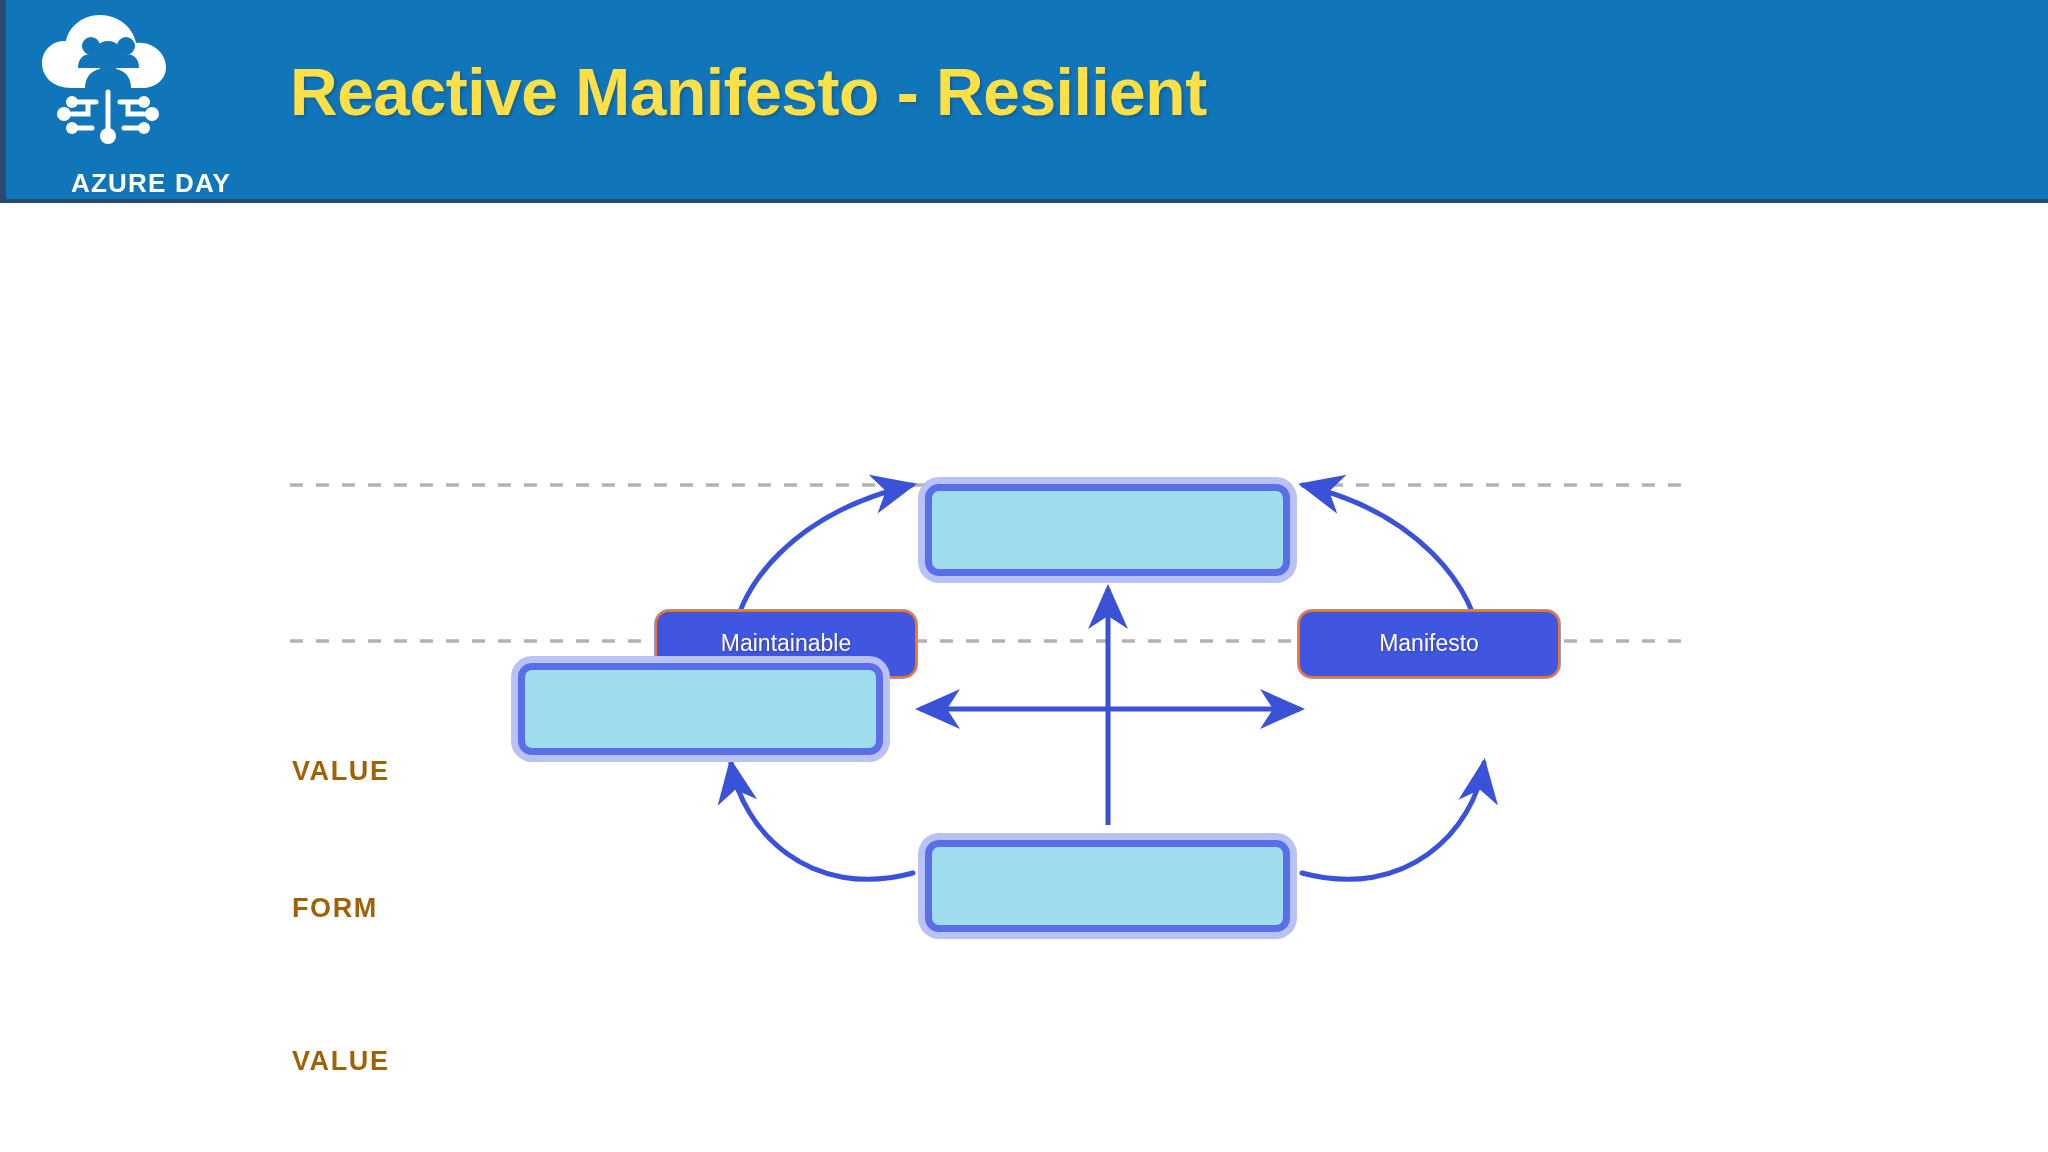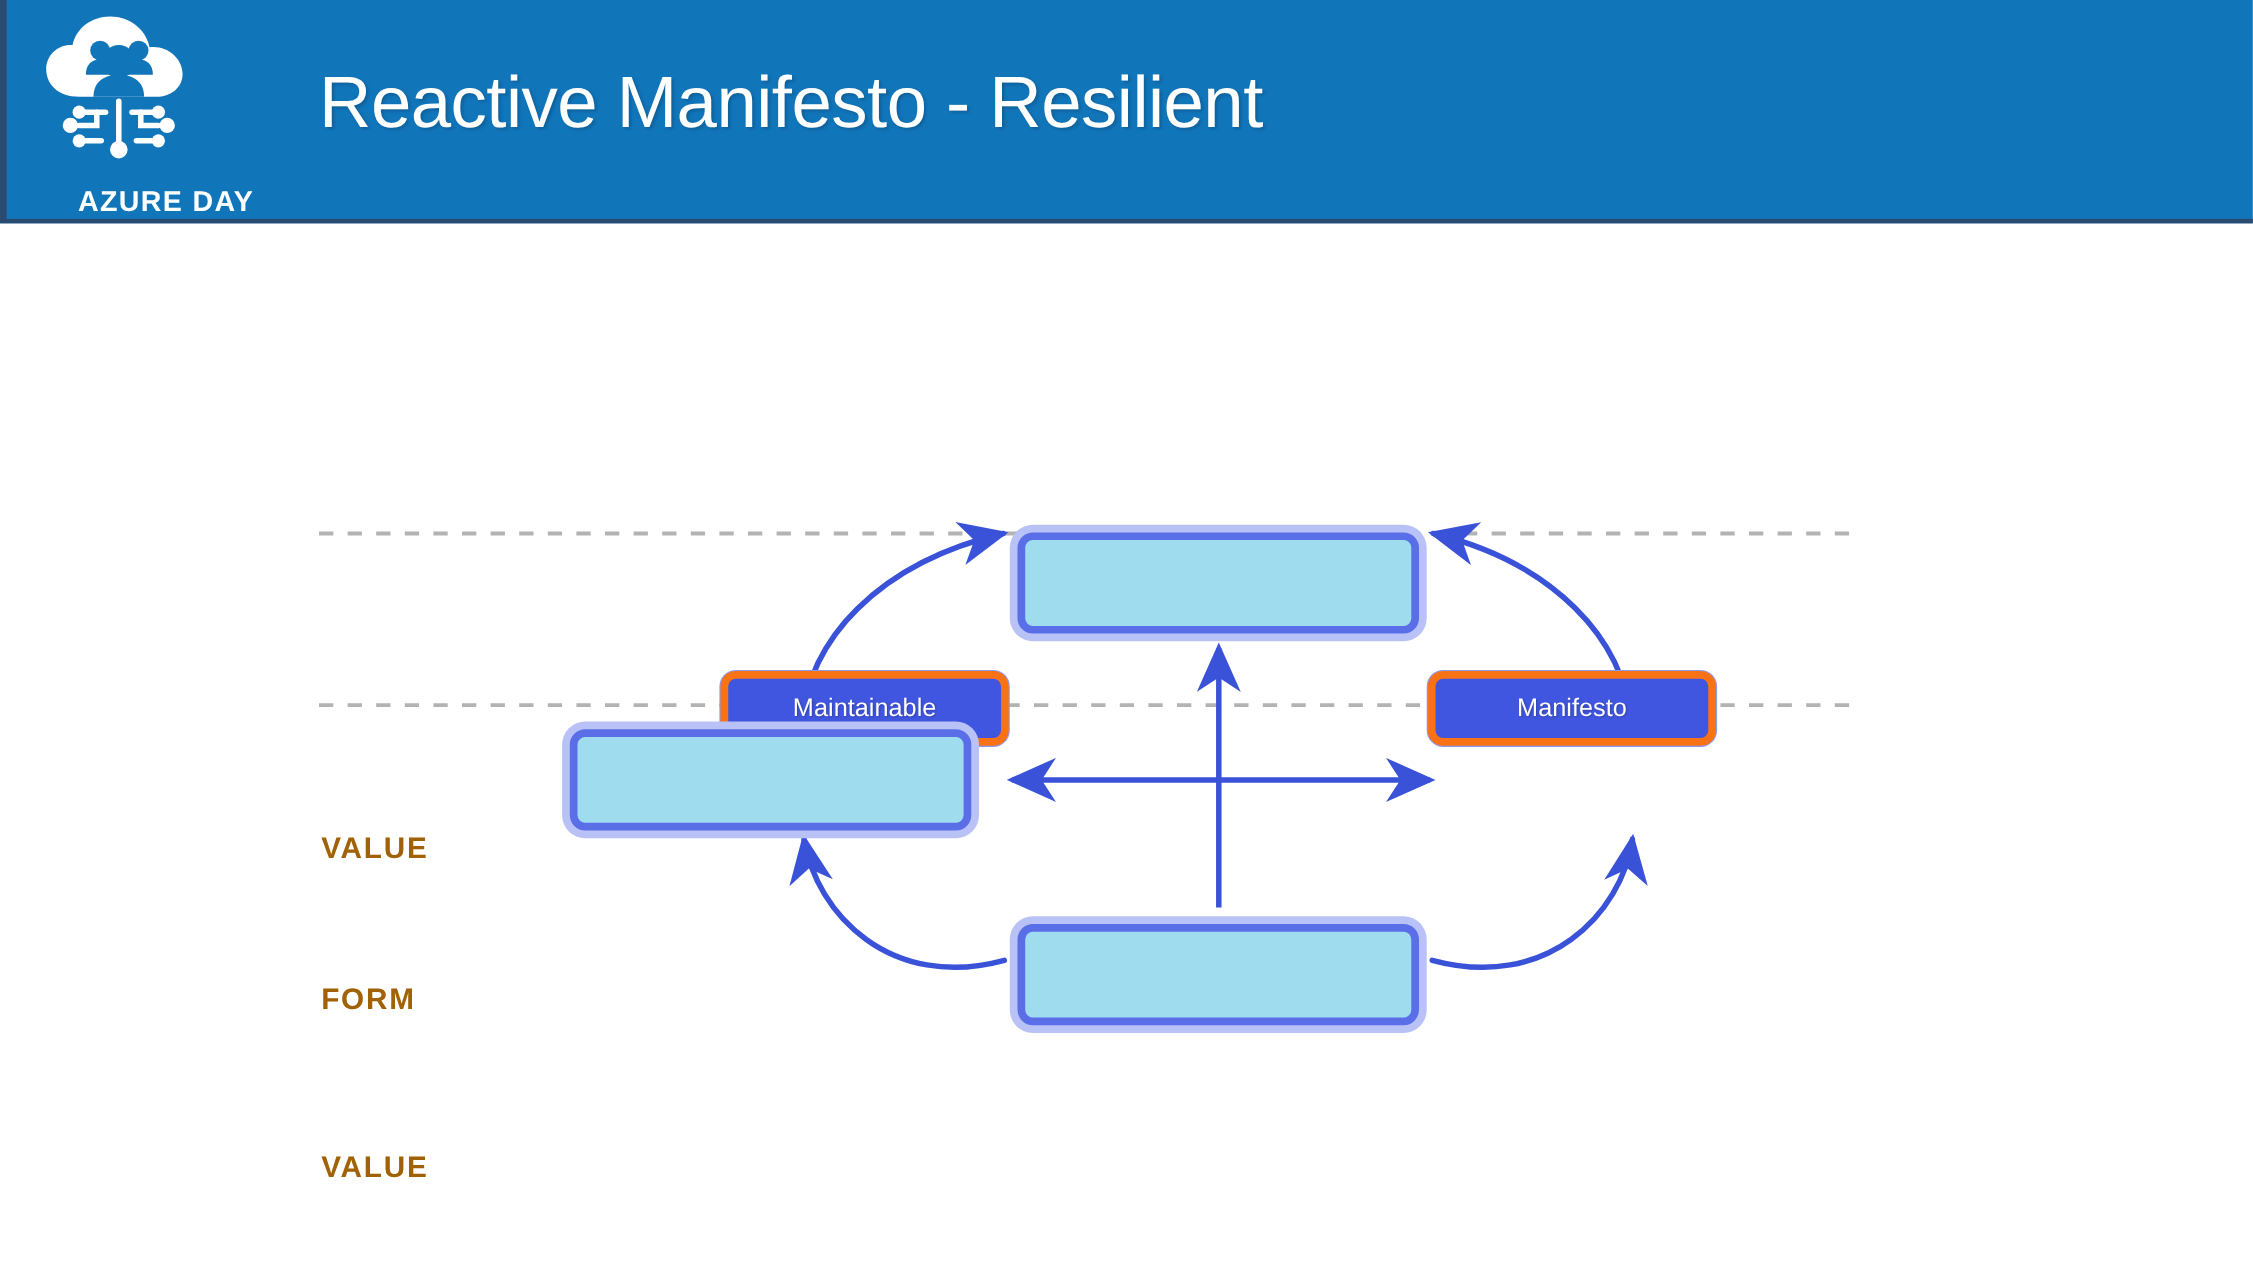--- a/index.html
+++ b/index.html
@@ -61,23 +61,23 @@
     letter-spacing: 1.2px;
     font-family: "Liberation Sans", sans-serif;
     white-space: nowrap;
     margin-left: 45px;
   }
 
   #header-title {
     position: absolute;
     left: 290px;
     top: 54px;
-    color: #ffffff;
+    color: #fde047;
     font-size: 66px;
-    font-weight: normal;
+    font-weight: bold;
     letter-spacing: -0.5px;
     font-family: "Liberation Sans", sans-serif;
     white-space: nowrap;
     text-shadow: 2px 2px 3px rgba(0,0,0,0.18);
   }
 
   
   #diagram {
     position: absolute;
     left: 0;
@@ -118,21 +118,21 @@
   .node .node-label {
     color: #ffffff;
     font-family: "Liberation Sans", sans-serif;
     text-shadow: 1px 1px 2px rgba(0,0,0,0.25);
     line-height: 1.1;
   }
 
   
   .node.filled {
     background: #4156e0;
-    border: 7px solid #f97316;
+    border: 2px solid #f97316;
     box-shadow: 0 0 0 1px #8d9bee;
   }
   
   .node.empty {
     background: #9fdcee;
     border: 7px solid #5a6ee8;
     box-shadow: 0 0 0 7px #b9c2f6;
   }
 
   #node-maintainable {

